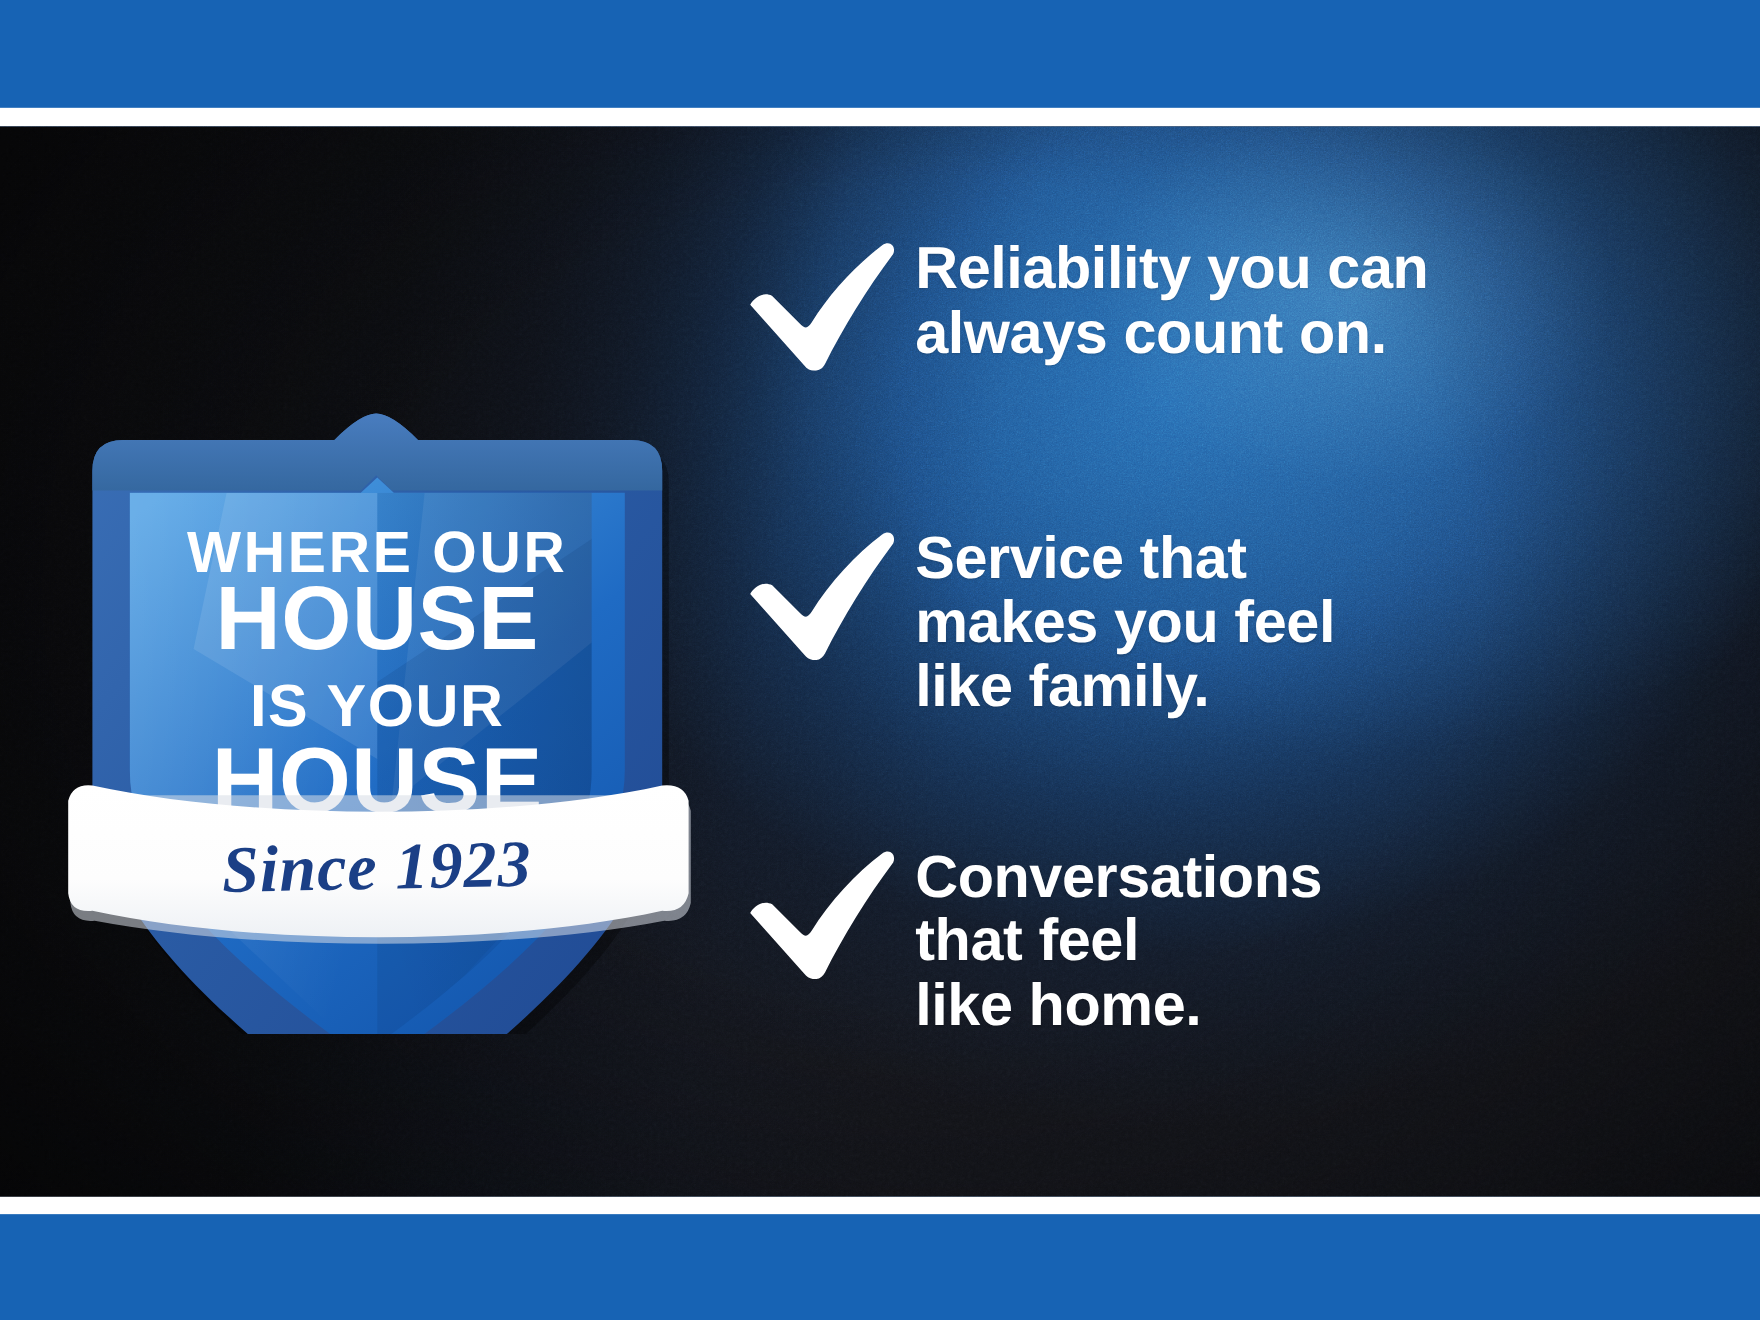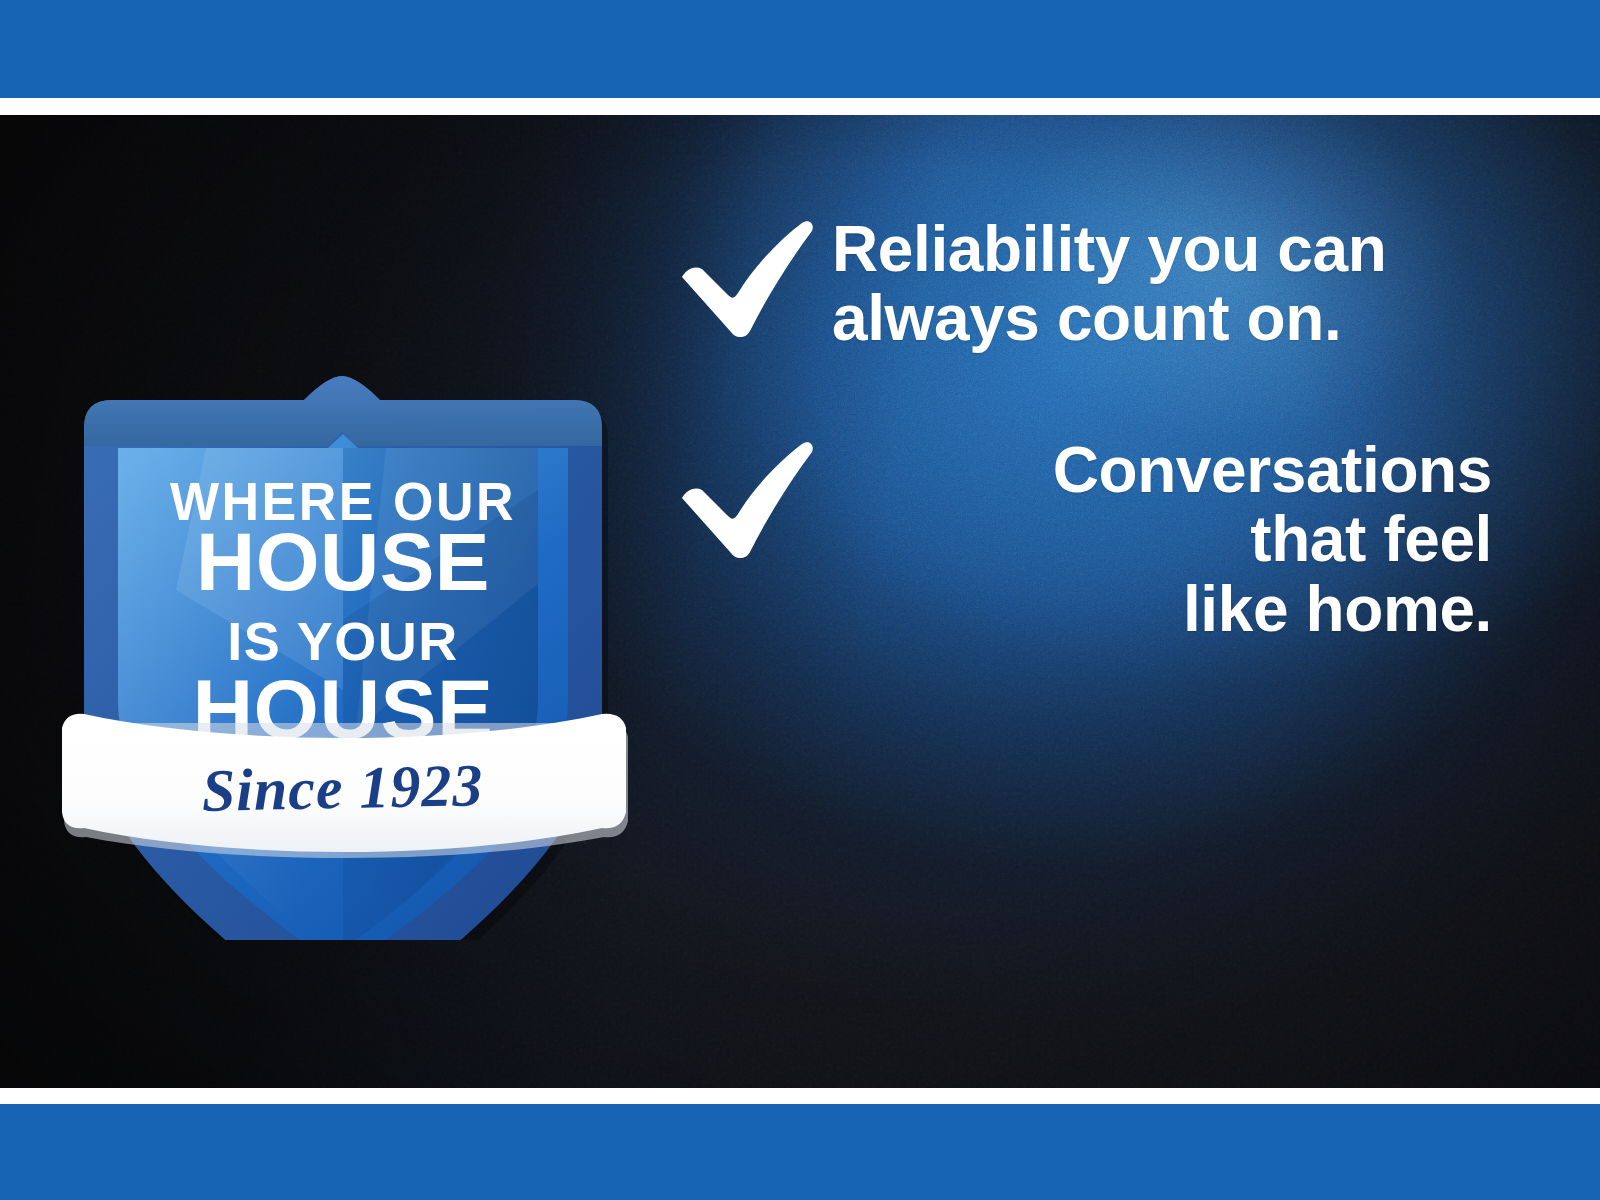--- a/index.html
+++ b/index.html
@@ -59,28 +59,28 @@
   }
 
   
   .shield-wrap{position:absolute;left:56px;top:145px;width:580px;height:680px;}
 
   
   .bullets{position:absolute;left:672px;top:100px;width:820px;}
   .bullet{position:relative;display:block;}
   .b1{margin-top:0px;}
   .b2{margin-top:146px;}
-  .b3{margin-top:82px;text-align:right;}
+  .b3{margin-top:114px;}
   .check{position:absolute;left:0;top:0;width:148px;height:122px;}
   .btext{
     margin-left:160px;
     color:#ffffff;
     font-family:"Liberation Sans",sans-serif;
     font-weight:bold;
-    font-size:64px;
+    font-size:54px;
     line-height:1.085;
     letter-spacing:-0.4px;
     white-space:pre-line;
     text-shadow:0 1px 2px rgba(0,0,0,.18);
   }
 </style>
 </head>
 <body>
 
 <div id="stage">
@@ -188,20 +188,30 @@
       <div class="bullet b1">
         <svg class="check" viewBox="0 0 148 122" xmlns="http://www.w3.org/2000/svg">
           <path d="M10,62 C14,55 22,50 30,54 L55,79 C60,84 62,84 66,78
                    C82,52 106,26 130,8 C137,3 143,9 140,16
                    C116,48 94,84 78,116 C74,124 64,124 59,117 Z" fill="#ffffff"></path>
         </svg>
         <div class="btext">Reliability you can
 always count on.</div>
       </div>
 
+      <div class="bullet b2">
+        <svg class="check" viewBox="0 0 148 122" xmlns="http://www.w3.org/2000/svg">
+          <path d="M10,62 C14,55 22,50 30,54 L55,79 C60,84 62,84 66,78
+                   C82,52 106,26 130,8 C137,3 143,9 140,16
+                   C116,48 94,84 78,116 C74,124 64,124 59,117 Z" fill="#ffffff"></path>
+        </svg>
+        <div class="btext">Service that
+makes you feel
+like family.</div>
+      </div>
 
       <div class="bullet b3">
         <svg class="check" viewBox="0 0 148 122" xmlns="http://www.w3.org/2000/svg">
           <path d="M10,62 C14,55 22,50 30,54 L55,79 C60,84 62,84 66,78
                    C82,52 106,26 130,8 C137,3 143,9 140,16
                    C116,48 94,84 78,116 C74,124 64,124 59,117 Z" fill="#ffffff"></path>
         </svg>
         <div class="btext">Conversations
 that feel
 like home.</div>

